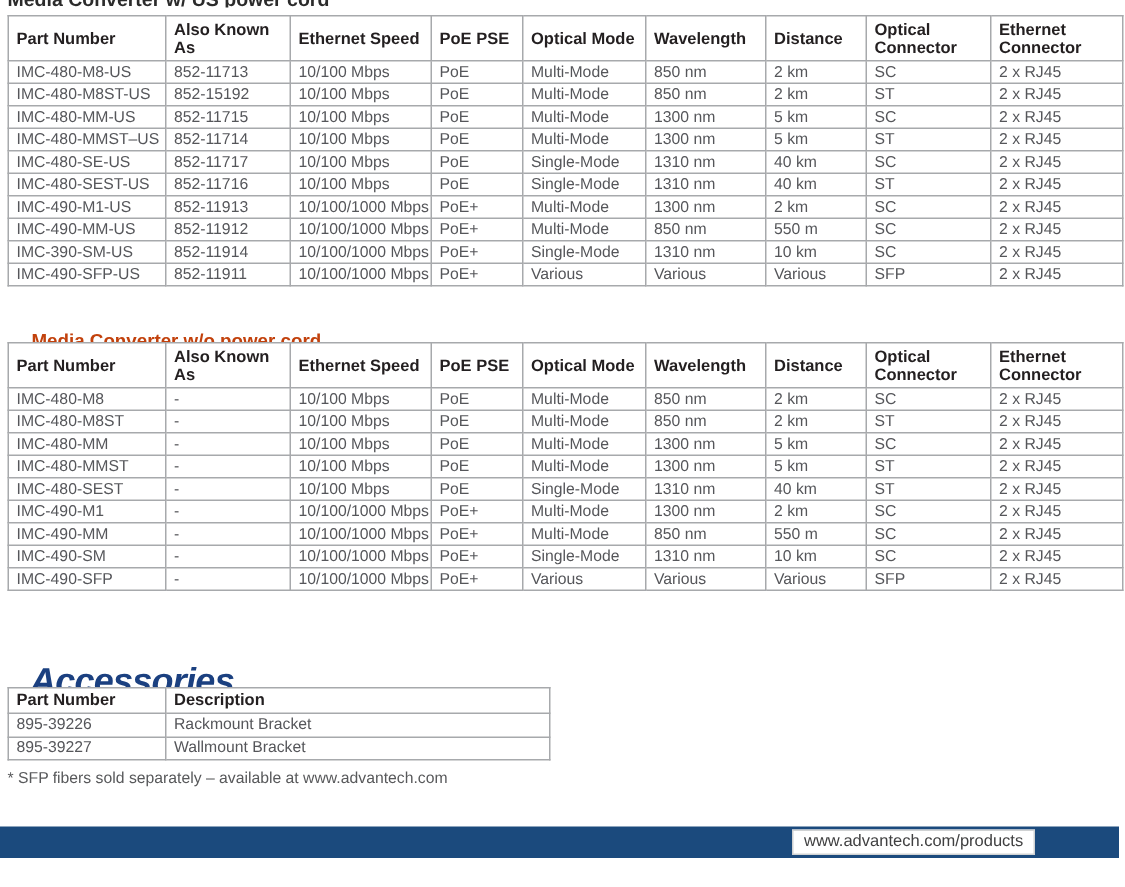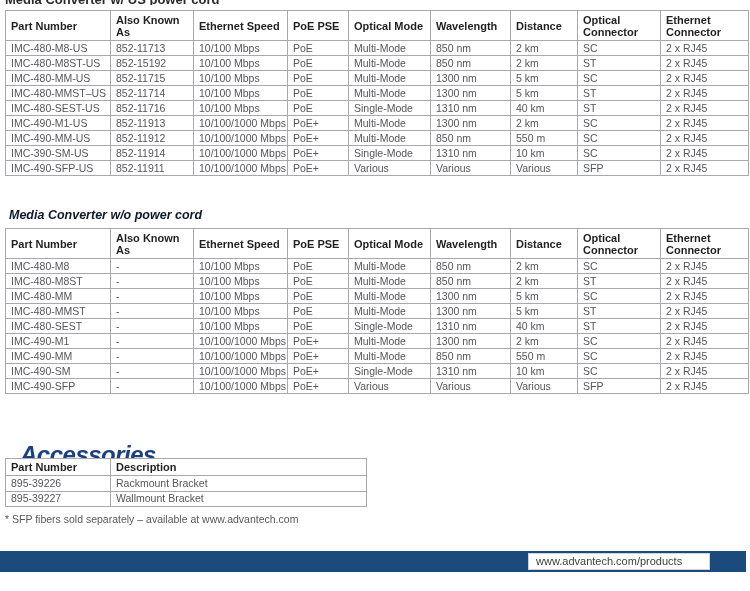--- a/index.html
+++ b/index.html
@@ -17,22 +17,22 @@
   .clip-title-wrap {
     position: absolute; top: 0; left: 5px; height: 5px; width: 400px;
     overflow: hidden;
   }
   .clip-title-wrap h2 {
     position: absolute; bottom: -2px; left: 0; margin: 0;
     font-size: 13px; font-weight: bold; color: #2b2b2b; white-space: nowrap;
   }
 
   .section-title {
-    position: absolute; left: 5px; margin: 4px;
-    font-size: 12.5px; font-weight: bold; color: #0f172a; font-style: italic;
+    position: absolute; left: 5px; margin: 16px;
+    font-size: 12.5px; font-weight: bold; color: #c2410c;
   }
   #title-wo { top: 204px; }
 
   .accessories-title {
     position: absolute; left: 4px; top: 425px; margin: 16px;
     font-size: 24px; font-weight: bold; color: #1B4080;
     letter-spacing: -0.5px;
     font-style: italic;
   }
 
@@ -74,21 +74,21 @@
     background: #1B4A7D;
   }
   .footer-label {
     position: absolute; right: 222px; top: 0;
     line-height: 21px; font-size: 12px; font-weight: bold; color: #fca5a5;
     white-space: nowrap;
     margin-top: 44px;
   }
   .footer-url-box {
     position: absolute; left: 528px; top: 2px;
-    width: 182px; height: 17px;
+    width: 162px; height: 17px;
     background: #ffffff; border: 1px solid #d0d2d3;
     font-size: 11px; color: #404041;
     line-height: 15px; padding-left: 7px;
     white-space: nowrap;
   }
 </style>
 </head>
 <body>
 
 <div class="page">
@@ -161,20 +161,31 @@
           <td>852-11714</td>
           <td>10/100 Mbps</td>
           <td>PoE</td>
           <td>Multi-Mode</td>
           <td>1300 nm</td>
           <td>5 km</td>
           <td>ST</td>
           <td>2 x RJ45</td>
         </tr>
         <tr>
+          <td>IMC-480-SE-US</td>
+          <td>852-11717</td>
+          <td>10/100 Mbps</td>
+          <td>PoE</td>
+          <td>Single-Mode</td>
+          <td>1310 nm</td>
+          <td>40 km</td>
+          <td>SC</td>
+          <td>2 x RJ45</td>
+        </tr>
+        <tr>
           <td>IMC-480-SEST-US</td>
           <td>852-11716</td>
           <td>10/100 Mbps</td>
           <td>PoE</td>
           <td>Single-Mode</td>
           <td>1310 nm</td>
           <td>40 km</td>
           <td>ST</td>
           <td>2 x RJ45</td>
         </tr>

